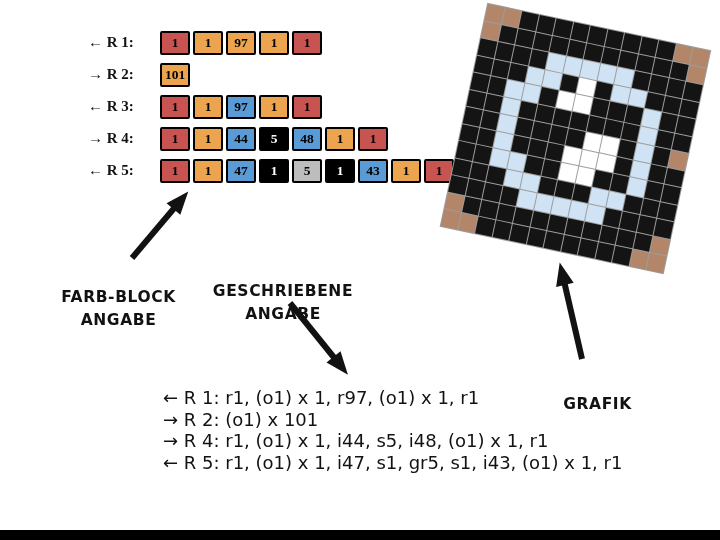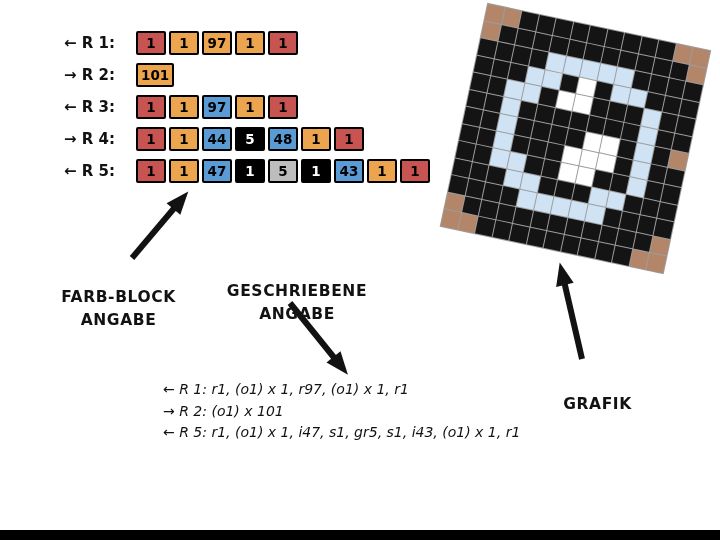--- a/index.html
+++ b/index.html
@@ -1,31 +1,31 @@
 <!DOCTYPE html>
 <html><head>
 <meta charset="utf-8">
 <style>
   html,body{margin:0;padding:0;}
   body{background:#e9e9e9;}
   .stage{position:relative;width:720px;height:540px;background:#ffffff;overflow:hidden;
          font-family:"DejaVu Sans",sans-serif;color:#121212;}
   
-  .rows{position:absolute;left:64px;top:30px;}
+  .rows{position:absolute;left:88px;top:30px;font-family:Liberation Serif, serif;}
   .block-row{display:flex;align-items:center;height:25px;margin-bottom:7px;}
   .row-label{display:inline-block;width:72px;font-size:15px;font-weight:bold;white-space:pre;}
   .block{display:inline-flex;align-items:center;justify-content:center;min-width:20px;height:20px;
          padding:0 3px;border:2px solid #000;border-radius:2px;margin-right:3px;
          font-size:13.5px;font-weight:bold;color:#000;}
   .block.dark{color:#fff;}
   
   .biglabel{position:absolute;text-align:center;font-weight:bold;font-size:15.5px;
             letter-spacing:.6px;line-height:23px;margin-top:24px;}
   
-  .written{position:absolute;left:163px;top:379px;font-size:14px;line-height:21.5px;font-style:italic;}
+  .written{position:absolute;left:163px;top:387px;font-size:18px;line-height:21.5px;}
   .written div{white-space:pre;}
   
   .grafik{position:absolute;left:461px;top:24px;display:grid;gap:1px;padding:1px;
           background:#9d9d9d;transform-origin:50% 50%;}
   .px{width:16.5px;height:16.5px;}
   
   .arrows{position:absolute;left:0;top:0;pointer-events:none;}
   .bottom-bar{position:absolute;left:0;bottom:0;width:720px;height:10px;background:#000;}
 </style>
 </head>
@@ -259,30 +259,31 @@
     <line x1="132" y1="258" x2="176" y2="206" stroke="#121212" stroke-width="6" marker-end="url(#ah)"></line>
     <line x1="290" y1="303" x2="336" y2="360" stroke="#121212" stroke-width="6" marker-end="url(#ah)"></line>
     <line x1="582" y1="359" x2="564" y2="281" stroke="#121212" stroke-width="6" marker-end="url(#ah)"></line>
   </svg>
 
   <div class="biglabel" style="left:46px;top:262px;width:145px;">
     <div>FARB-BLOCK</div>
     <div>ANGABE</div>
   </div>
 
-  <div class="biglabel" style="left:213px;top:256px;width:168px;">
+  <div class="biglabel" style="left:199px;top:256px;width:168px;">
     <div>GESCHRIEBENE</div>
     <div>ANGABE</div>
   </div>
 
   <div class="biglabel" style="left:540px;top:369px;width:115px;">
     <div>GRAFIK</div>
   </div>
 
   <div class="written">
       <div>← R 1: r1, (o1) x 1, r97, (o1) x 1, r1</div>
       <div>→ R 2: (o1) x 101</div>
+      <div>→ R 4: r1, (o1) x 1, i44, s5, i48, (o1) x 1, r1</div>
       <div>← R 5: r1, (o1) x 1, i47, s1, gr5, s1, i43, (o1) x 1, r1</div>
     </div>
 
   <div class="bottom-bar"></div>
 
 </div>
 
 </body></html>

